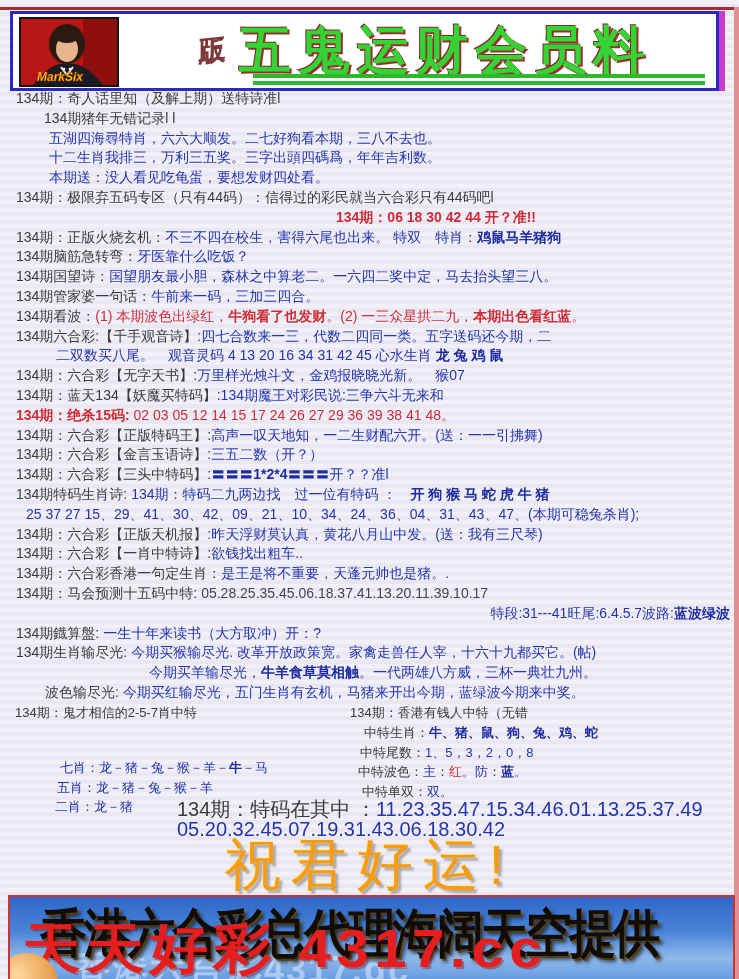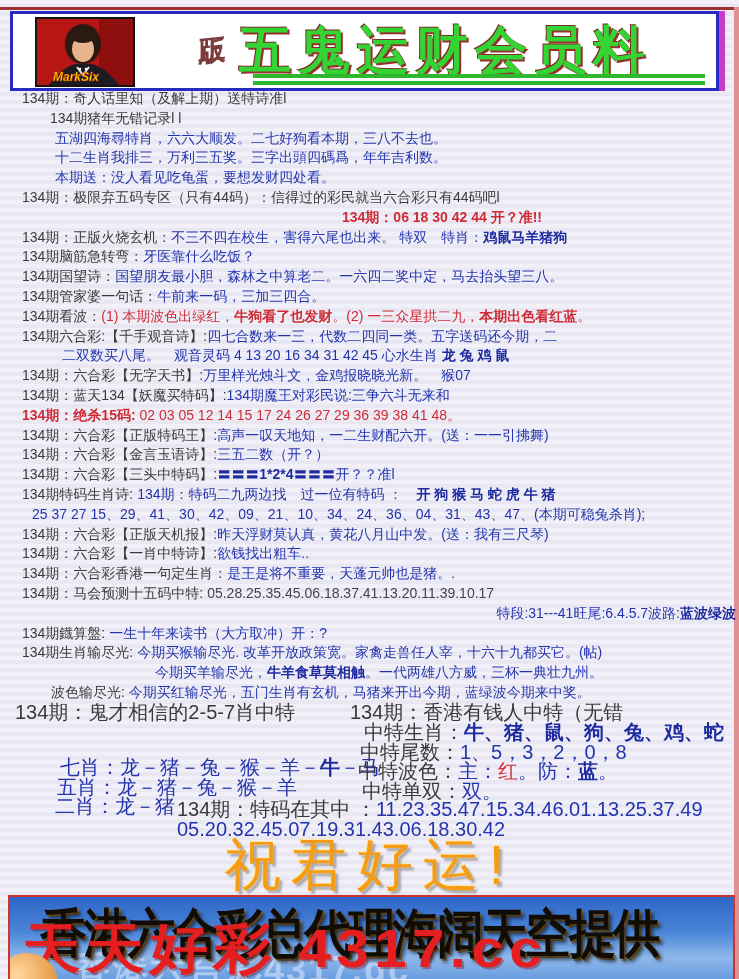--- a/index.html
+++ b/index.html
@@ -10,43 +10,43 @@
     font-family:"Liberation Sans",sans-serif;
     background:repeating-linear-gradient(180deg,#f1f0f8 0 4px,#e9e8f2 4px 8px);
   }
   .top-rule{position:absolute;top:7px;left:0;width:739px;height:3px;background:#9e3030;}
   .right-stripe{position:absolute;top:7px;right:0;width:5px;height:972px;background:#e09090;}
 
   
   .banner{position:absolute;top:11px;left:10px;width:703px;height:74px;
     background:#ffffff;border:3px solid #2a2ac0;}
   .magenta-stripe{position:absolute;top:11px;left:719px;width:6px;height:80px;background:#c93cc9;}
-  .photo{position:absolute;top:3px;left:22px;width:96px;height:66px;border:2px solid #151515;overflow:hidden;}
+  .photo{position:absolute;top:3px;left:6px;width:96px;height:66px;border:2px solid #151515;overflow:hidden;}
   .badge{position:absolute;top:2px;left:180px;width:34px;
     font-size:27px;line-height:30px;font-weight:900;color:#7d3a3a;
     writing-mode:vertical-rl;text-orientation:upright;transform:skewY(-6deg);}
   .title{position:absolute;top:2px;left:226px;white-space:nowrap;
     font-size:52px;font-weight:900;letter-spacing:7px;color:#35d435;
     text-shadow:2px 2px 0 #94312d,-1px -1px 0 #7d2a26;}
   .uline{position:absolute;left:240px;width:452px;height:4px;background:#2db82d;}
   .uline.u1{top:60px;} .uline.u2{top:67px;}
 
   
-  .content{position:absolute;top:89px;left:22px;width:714px;
+  .content{position:absolute;top:89px;left:16px;width:714px;
     font-size:14px;line-height:19.8px;}
   .tline{white-space:nowrap;height:19.8px;}
   .c-k{color:#3a3a3a;}
   .c-b{color:#2434ad;}
   .c-bb{color:#1e2ba0;font-weight:bold;}
   .c-r{color:#cf2b35;}
   .c-rb{color:#cf2b35;font-weight:bold;text-align:center;}
   .c-g{color:#44444e;}
 
   .twocol{position:absolute;top:703px;left:15px;width:714px;display:flex;
-    font-size:20px;line-height:19.8px;}
+    font-size:13px;line-height:19.8px;}
   .col-left{width:335px;}
   .col-right{flex:1;}
 
   .footer-lines{position:absolute;top:800px;left:15px;width:714px;
     font-size:20px;line-height:19.8px;}
 
   .wish{position:absolute;top:828px;left:0;width:739px;text-align:center;
     font-size:56px;font-weight:normal;letter-spacing:10px;color:#f59b16;
     text-shadow:3px 3px 2px rgba(150,150,150,.75),-1px -1px 0 #ffe9a0;}
 

